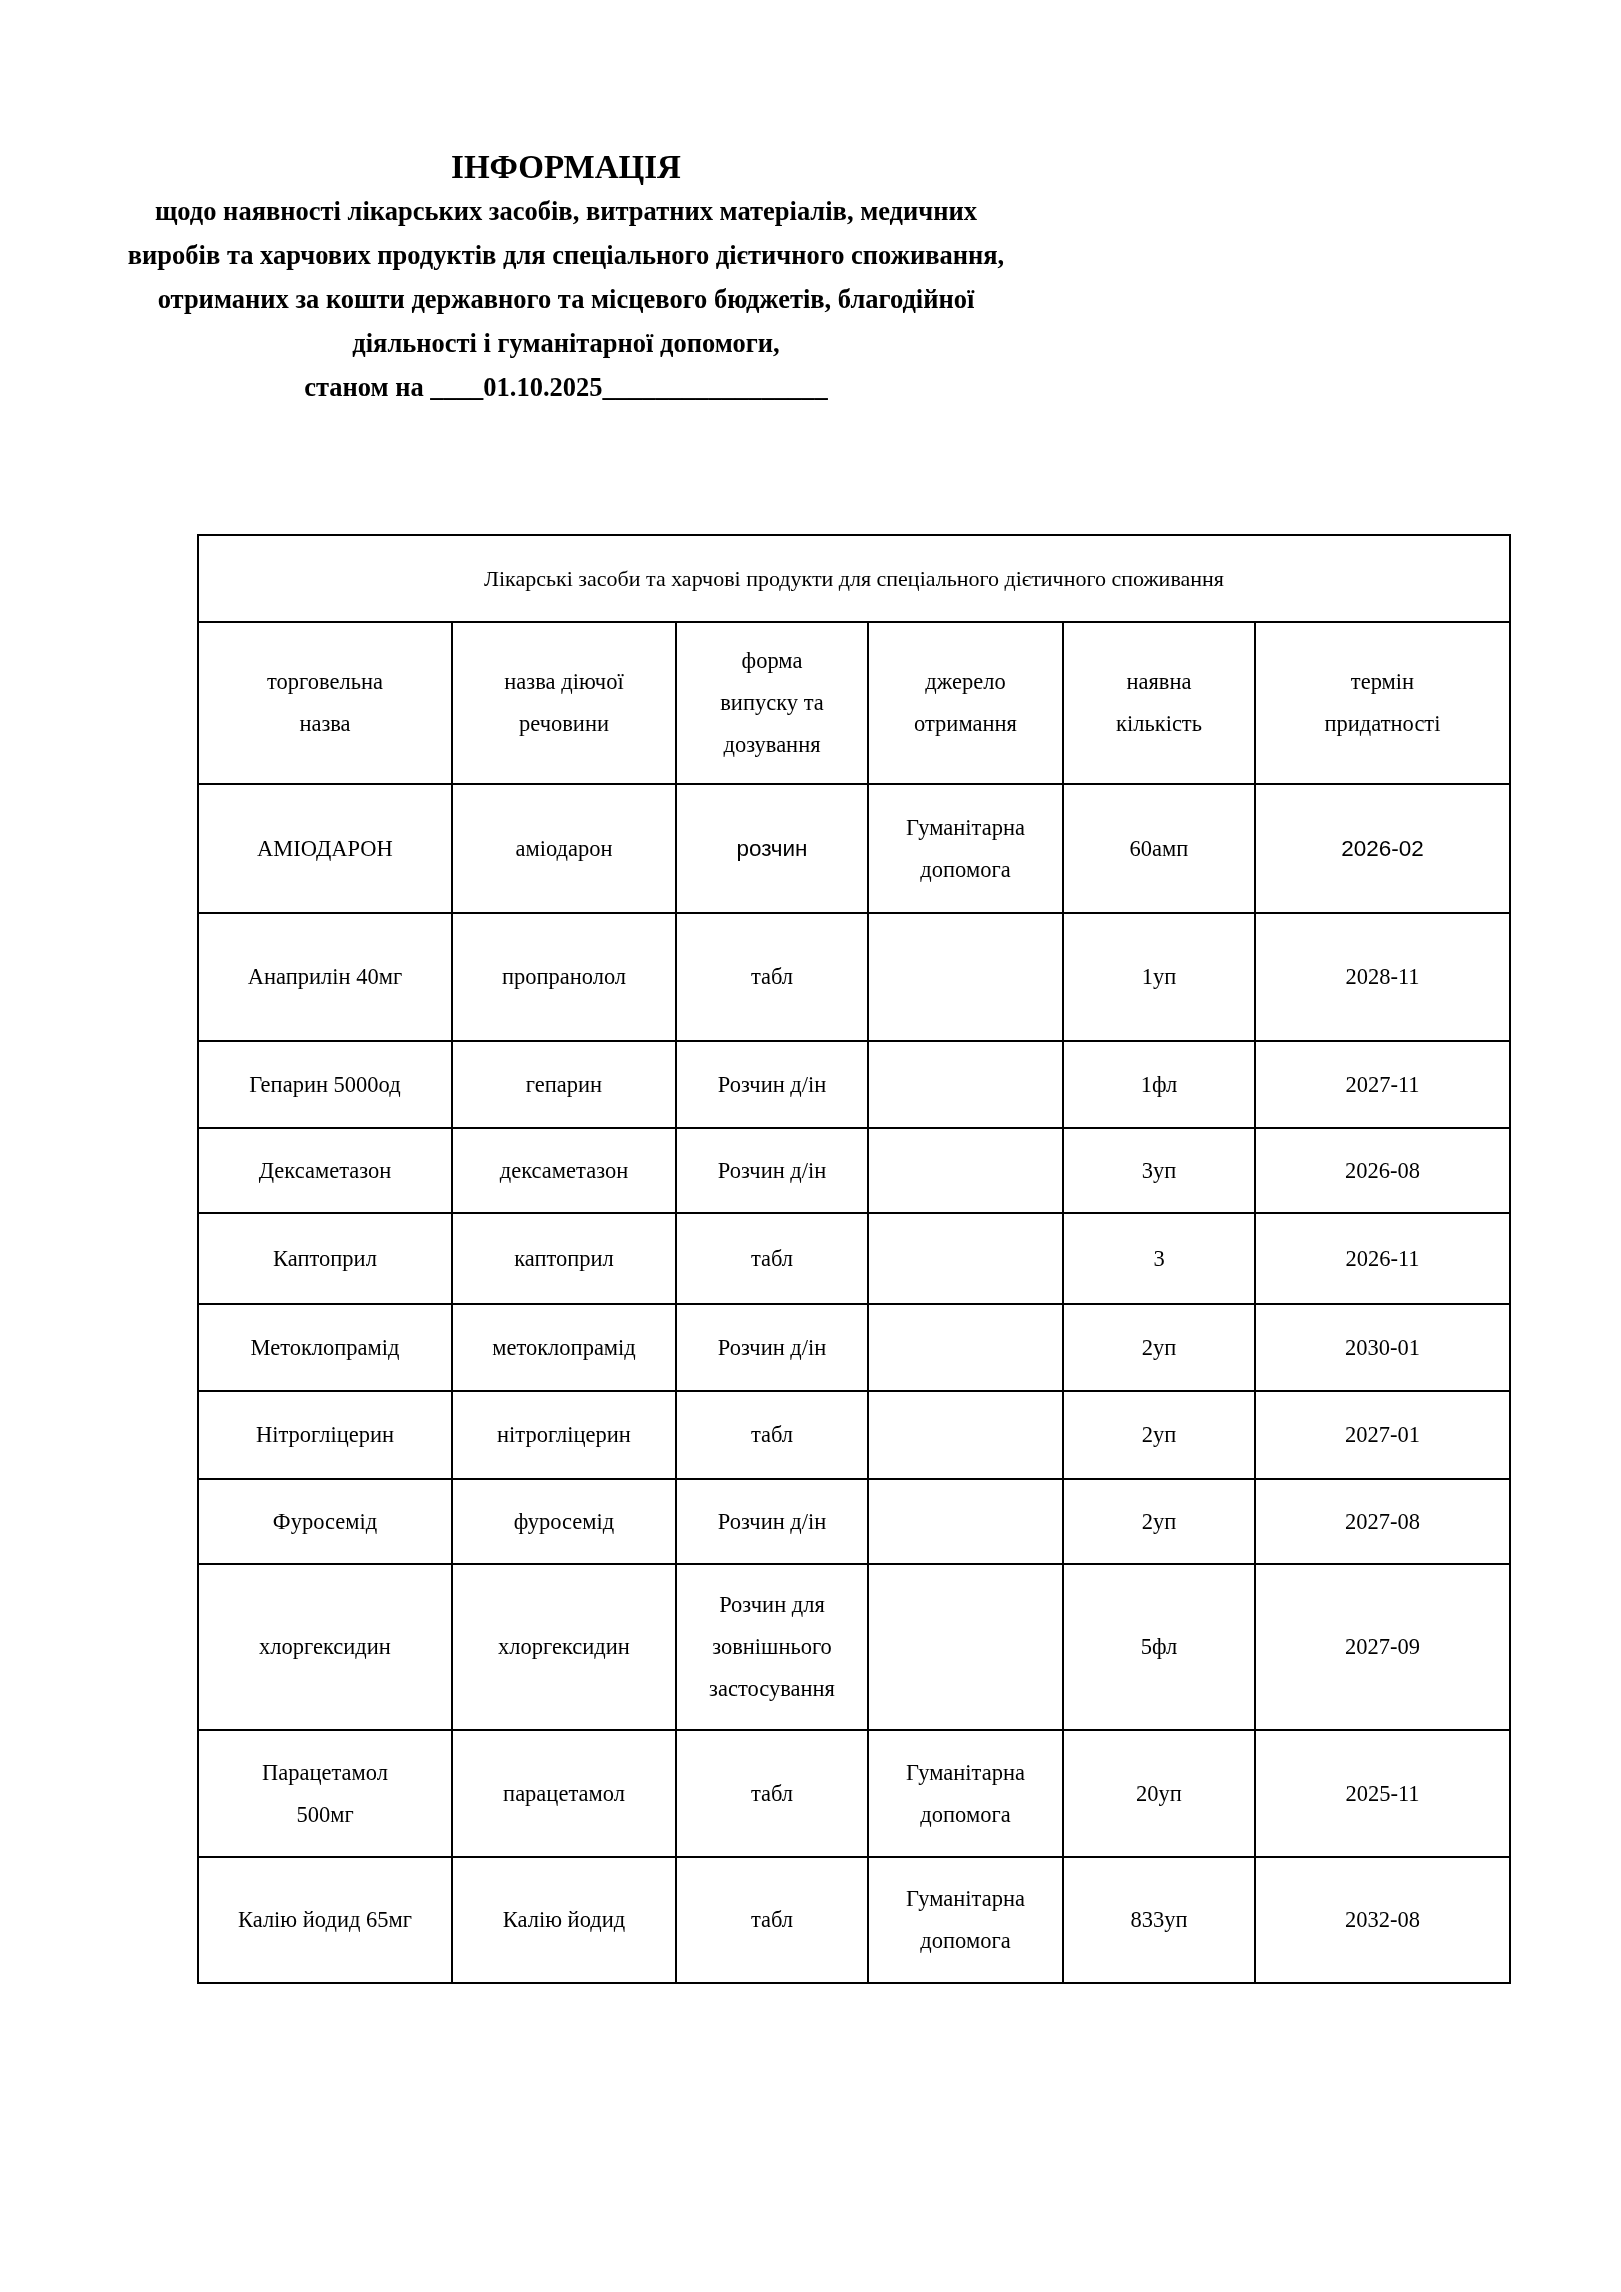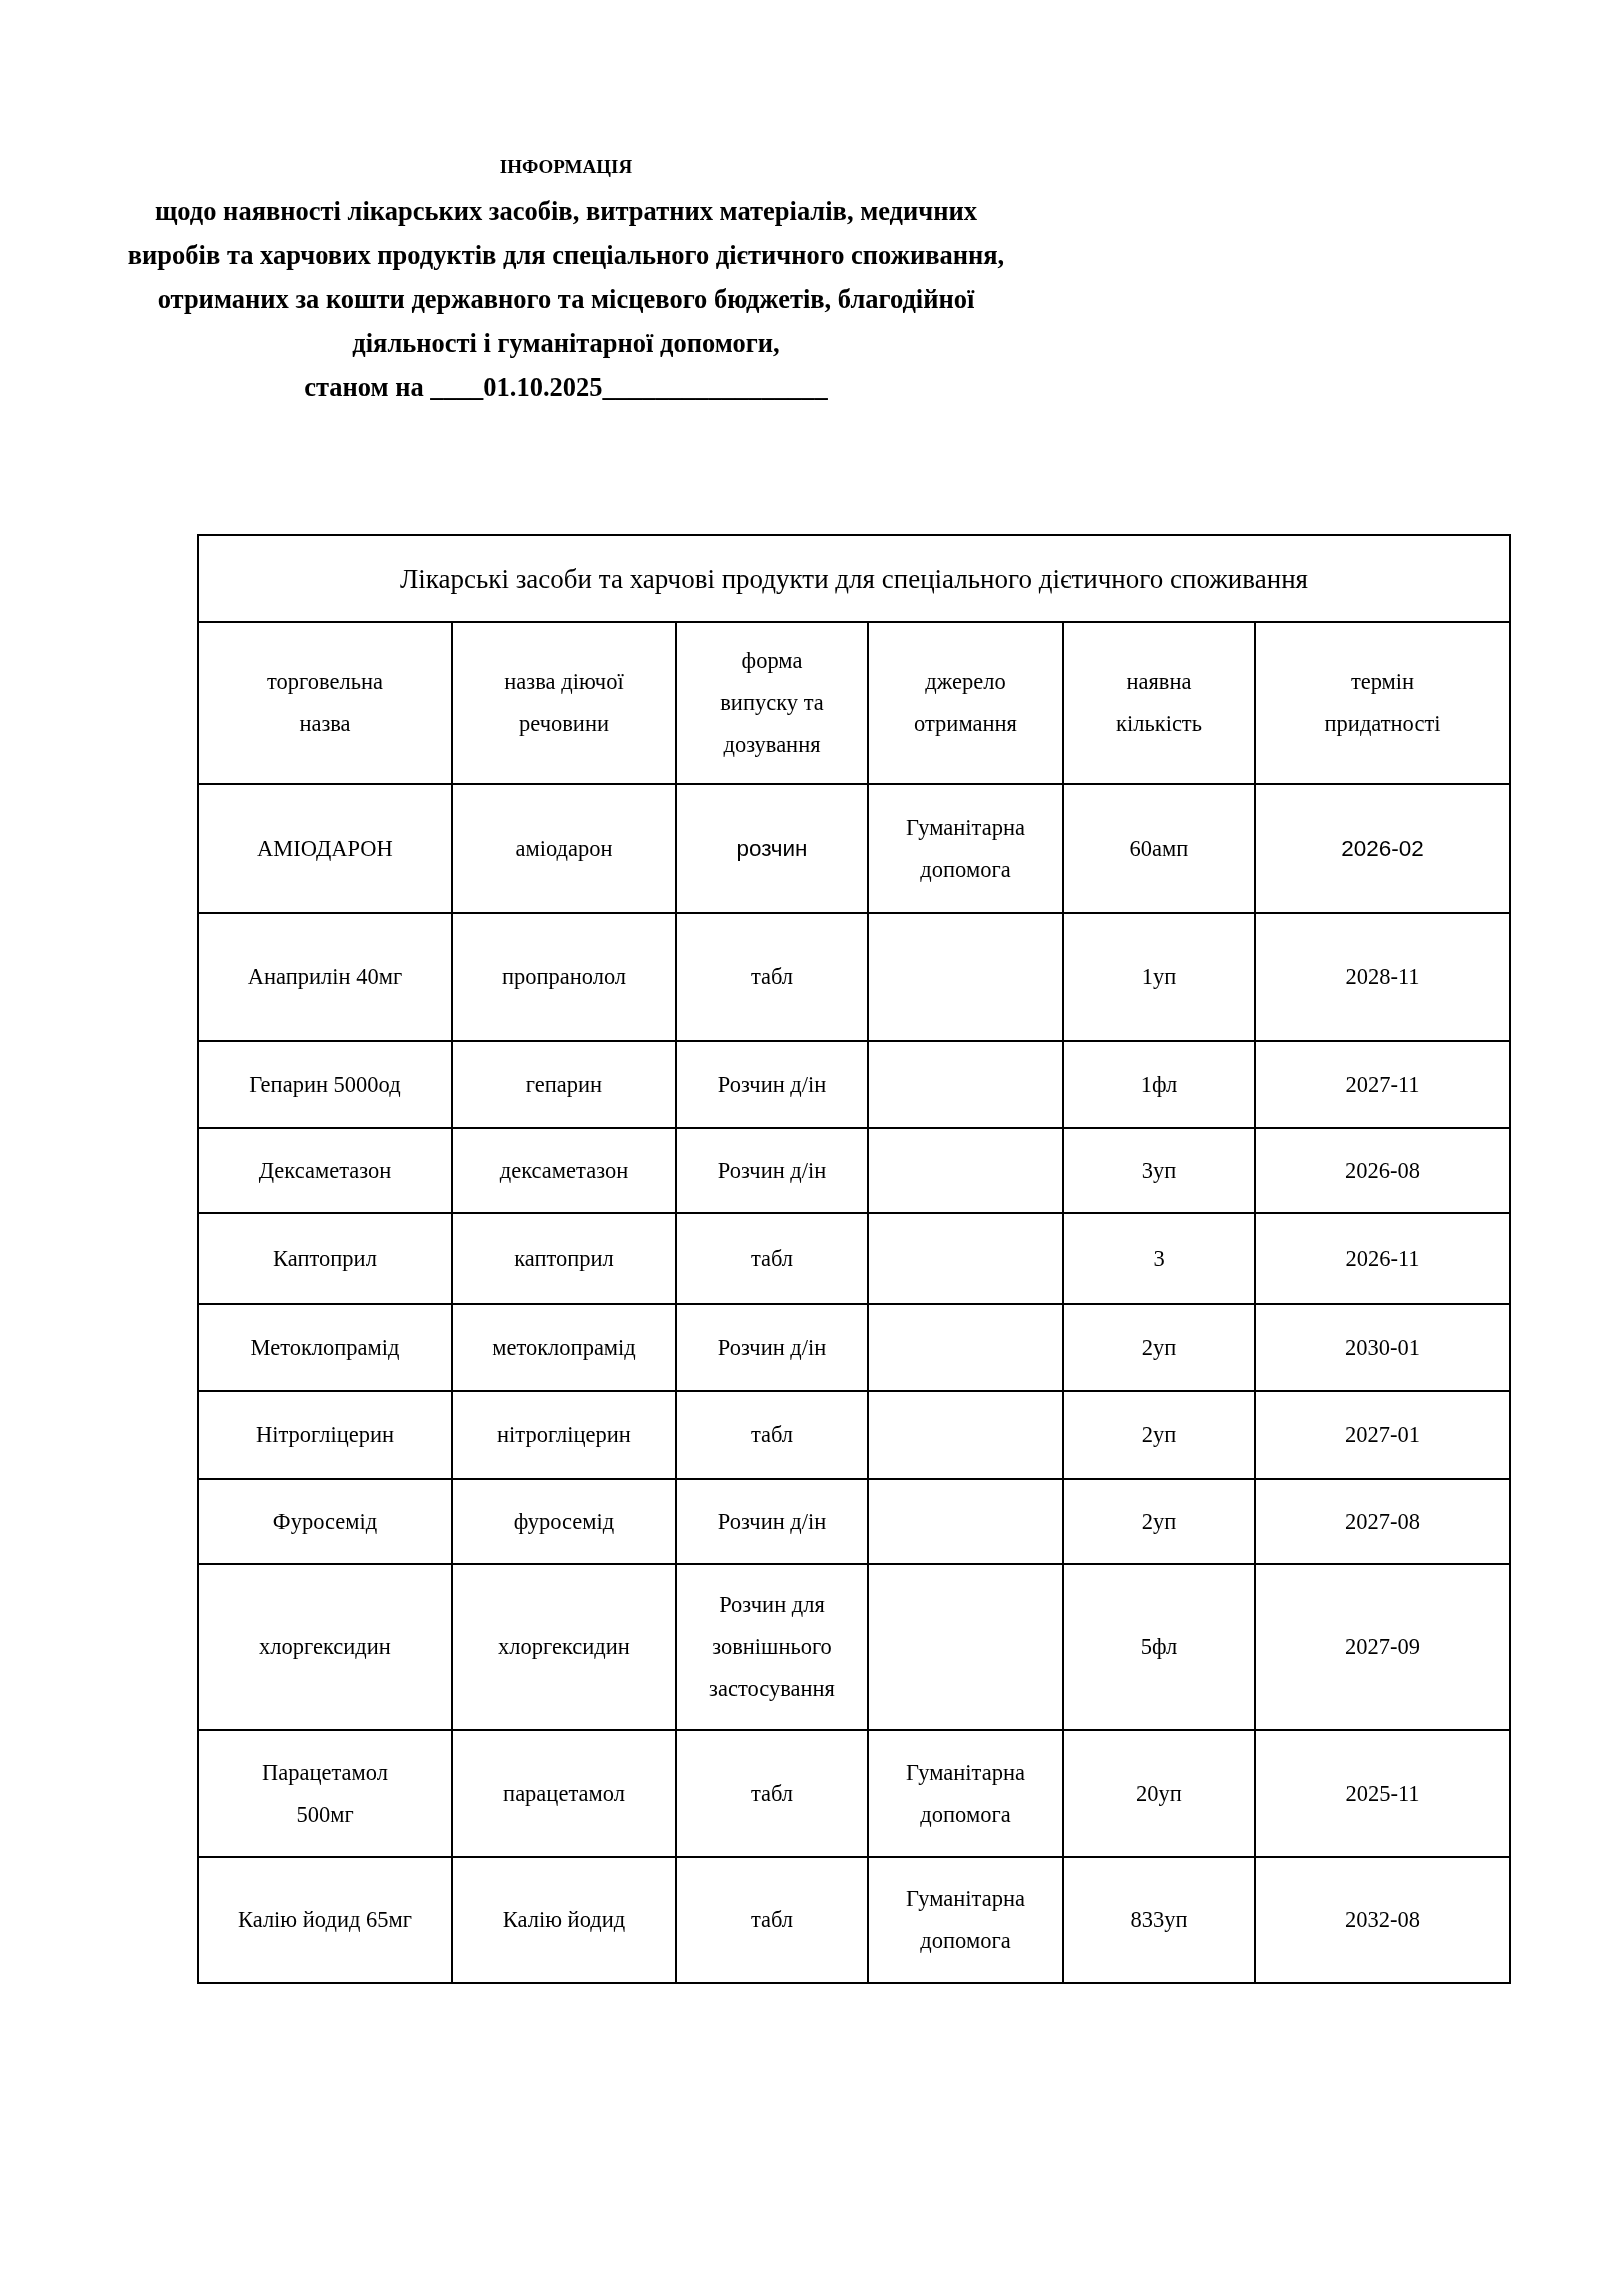--- a/index.html
+++ b/index.html
@@ -12,21 +12,21 @@
     font-family: "Liberation Serif", serif;
     overflow: hidden;
   }
   
   .heading {
     margin: 145px 0 0 125px;
     width: 882px;
     text-align: center;
     font-weight: bold;
   }
-  .title  { font-size: 19px; line-height: 44px; }
+  .title  { font-size: 33px; line-height: 44px; }
   .sub    { font-size: 26.5px; line-height: 44px; }
   .dateline { font-size: 26.5px; line-height: 44px; white-space: nowrap; }
   .caption  { font-size: 16.7px; line-height: 23.5px; }
   
   table.doc-table {
     border-collapse: collapse;
     table-layout: fixed;
     margin: 125px 0 0 197px;
     width: 1312px;
   }
@@ -37,21 +37,21 @@
     font-size: 22.5px;
     font-weight: normal;
     text-align: center;
     vertical-align: middle;
     line-height: 42px;
     padding: 2px 3.9px;
     white-space: pre-line;
     overflow: hidden;
   }
   .doc-table { border: 2.9px solid #000; }
-  td.merged { height: 81px; font-size: 27px; }
+  td.merged { height: 81px; font-size: 22px; }
   tr.colhdr th { height: 156px; }
   tr.rh-0  td { height: 123px; }
   tr.rh-1  td { height: 122px; }
   tr.rh-2  td { height: 81px;  }
   tr.rh-3  td { height: 79px;  }
   tr.rh-4  td { height: 85px;  }
   tr.rh-5  td { height: 81px;  }
   tr.rh-6  td { height: 82px;  }
   tr.rh-7  td { height: 79px;  }
   tr.rh-8  td { height: 160px; }

